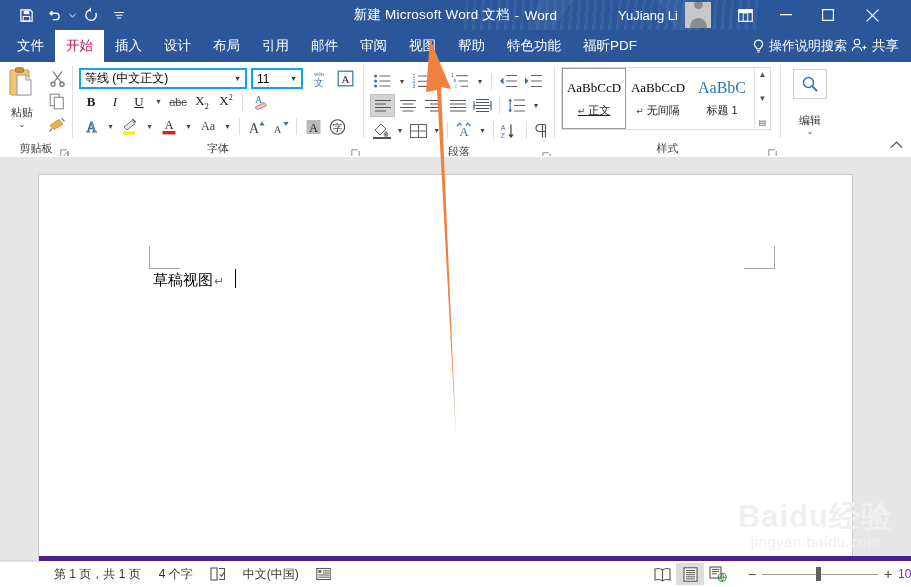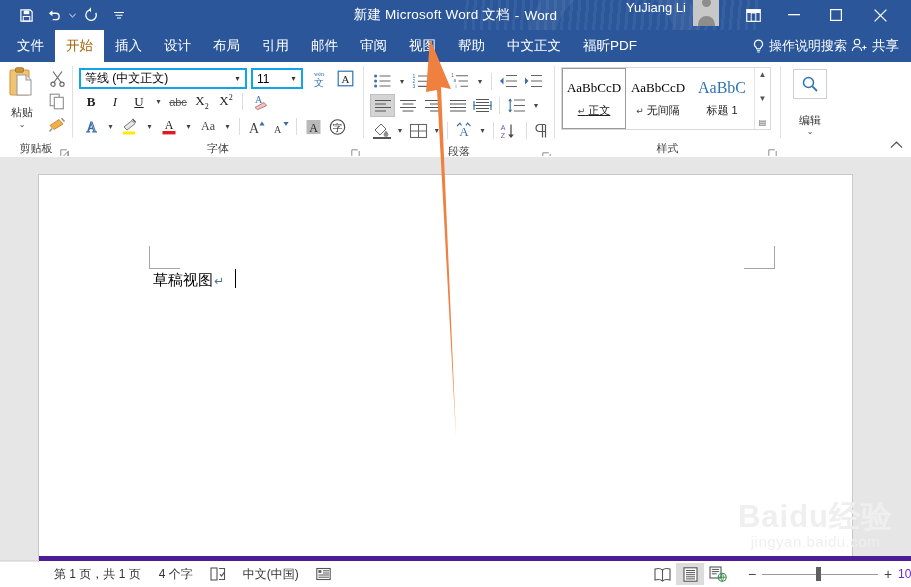--- a/index.html
+++ b/index.html
@@ -35,21 +35,21 @@
     color:#fff;font-size:13px;line-height:1;
   }
   .qbtn svg{display:block;}
   .qat-sep{width:9px;height:24px;display:flex;align-items:center;justify-content:center;}
   .doc-title{
     position:absolute;left:0;right:0;top:0;height:30px;
     display:flex;align-items:center;justify-content:center;
     font-size:13.5px;letter-spacing:.2px;pointer-events:none;
   }
   .title-right{
-    position:absolute;right:8px;top:0;height:30px;display:flex;z-index:3;
+    position:absolute;right:16px;top:0;height:30px;display:flex;align-items:center;z-index:3;
   }
   .user-name{font-size:13px;margin-right:7px;white-space:nowrap;}
   .avatar{
     width:26px;height:26px;background:#c8c8c8;margin-right:14px;
     display:flex;align-items:flex-end;justify-content:center;overflow:hidden;
   }
   .avatar .head{width:9px;height:9px;border-radius:50%;background:#8d8d8d;position:relative;top:-11px;}
   .avatar .body{width:17px;height:10px;border-radius:9px 9px 0 0;background:#8d8d8d;position:absolute;bottom:0;}
   .avatar-inner{position:relative;width:26px;height:26px;display:flex;align-items:center;justify-content:center;}
   .ribbon-opt{width:40px;height:30px;display:flex;align-items:center;justify-content:center;}
@@ -59,21 +59,21 @@
   
   .tabbar{
     position:absolute;left:0;top:30px;width:911px;height:32px;
     background:#2b579a;color:#fff;
   }
   .tabs{display:flex;align-items:stretch;height:32px;padding-left:6px;}
   .tab{
     display:flex;align-items:center;justify-content:center;
     padding:0 11px;font-size:13.5px;height:32px;white-space:nowrap;cursor:default;
   }
-  .tab.active{background:#fff;color:#a16207;}
+  .tab.active{background:#fff;color:#be185d;}
   .tabbar-right{
     position:absolute;right:0;top:0;height:32px;display:flex;align-items:center;
   }
   .tellme{display:flex;align-items:center;font-size:13px;white-space:nowrap;}
   .bulb{width:22px;height:32px;display:flex;align-items:center;justify-content:center;}
   .share{display:flex;align-items:center;font-size:13.5px;padding:0 12px 0 4px;white-space:nowrap;gap:4px;}
 
   
   .ribbon{
     position:absolute;left:0;top:62px;width:911px;height:94px;
@@ -297,21 +297,21 @@
         <div class="tab">文件</div>
         <div class="tab active">开始</div>
         <div class="tab">插入</div>
         <div class="tab">设计</div>
         <div class="tab">布局</div>
         <div class="tab">引用</div>
         <div class="tab">邮件</div>
         <div class="tab">审阅</div>
         <div class="tab">视图</div>
         <div class="tab">帮助</div>
-        <div class="tab">中文正文</div>
+        <div class="tab">特色功能</div>
         <div class="tab">福昕PDF</div>
       </div>
     <div class="tabbar-right">
       <div class="tellme">
         <span class="bulb">
           <svg width="13" height="15" viewBox="0 0 13 15">
               <path d="M6.5 1.1a4 4 0 0 1 2.6 7.1c-.5.5-.7 1-.7 1.6H4.6c0-.6-.2-1.1-.7-1.6A4 4 0 0 1 6.5 1.1z" fill="none" stroke="#fff" stroke-width="1.1"></path>
               <path d="M4.8 11.3h3.4M5.3 13h2.4" stroke="#fff" stroke-width="1.1" fill="none"></path>
             </svg>
         </span>

